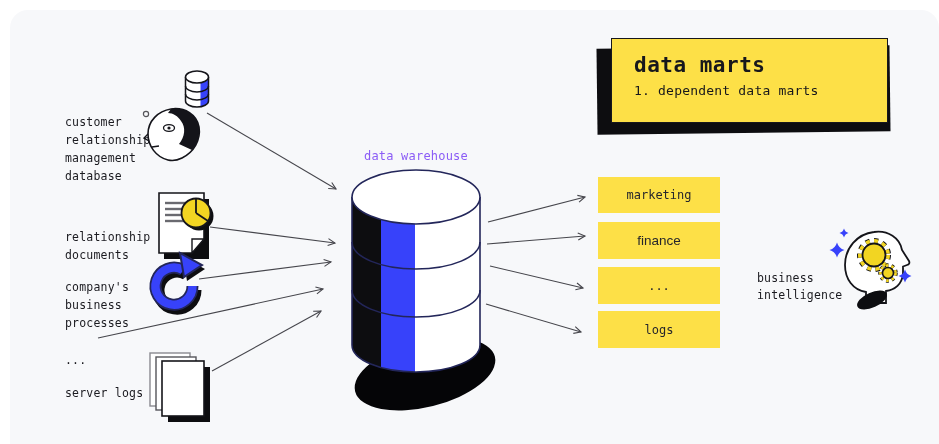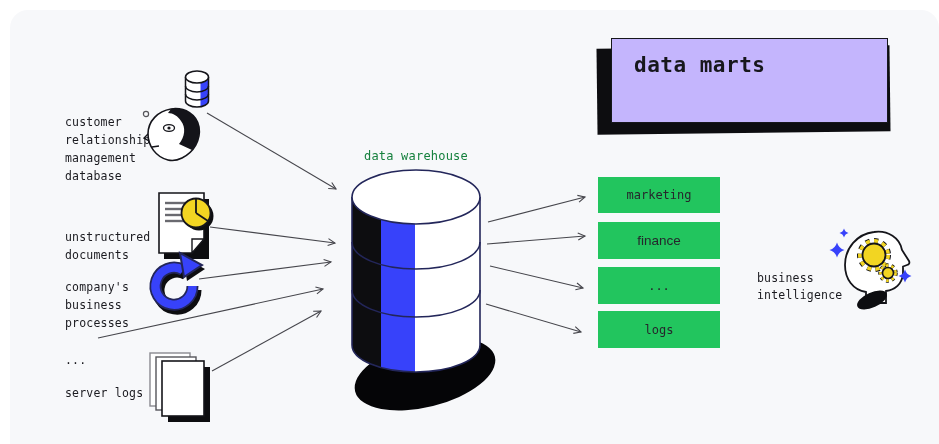--- a/index.html
+++ b/index.html
@@ -3,30 +3,30 @@
 <meta charset="utf-8">
 <style>
   * { margin:0; padding:0; box-sizing:border-box; }
   html,body { width:939px; height:444px; background:#ffffff; overflow:hidden;
               font-family:"DejaVu Sans Mono", monospace; color:#17171c; }
   .panel { position:absolute; left:10px; top:10px; right:0; bottom:0;
            background:#f7f8fa; border-radius:18px 18px 0 0; }
   .abs { position:absolute; }
   .label { position:absolute; white-space:pre; font-size:11.5px; line-height:18px;
            letter-spacing:.2px; color:#1b1b20;margin-top:24px; }
-  .wh-label { position:absolute; font-size:12px; letter-spacing:.2px; color:#15803d; }
+  .wh-label { position:absolute; font-size:12px; letter-spacing:.2px; color:#8b5cf6; }
   
   .marts-shadow { position:absolute; left:597px; top:47px; width:293px; height:86px;
                   background:#0d0d10; transform:rotate(-0.7deg); }
   .marts-card { position:absolute; left:611px; top:38px; width:277px; height:85px;
-                background:#c4b5fd; border:1.5px solid #17171c; padding:13px 0 0 22px; }
+                background:#fde047; border:1.5px solid #17171c; padding:13px 0 0 22px; }
   .marts-title { font-weight:bold; font-size:21px; line-height:27px; letter-spacing:.5px; }
   .marts-sub { font-size:13px; line-height:18px; margin-top:3px; letter-spacing:.2px; }
   
-  .mart { position:absolute; left:598px; width:122px; height:37px; background:#22c55e;
+  .mart { position:absolute; left:598px; width:122px; height:37px; background:#fde047;
           display:flex; align-items:center; justify-content:center; font-size:12px;
           color:#26262c; }
   .mart.sans { font-family:"Liberation Sans", sans-serif; font-size:13.5px;justify-content:center; }
   svg { position:absolute; overflow:visible; }
 </style>
 </head>
 <body>
 
 <div class="panel"></div>
 
@@ -46,21 +46,21 @@
     <line x1="487" y1="244" x2="585" y2="236" marker-end="url(#ah)"></line>
     <line x1="490" y1="266" x2="583" y2="288" marker-end="url(#ah)"></line>
     <line x1="486" y1="304" x2="581" y2="332" marker-end="url(#ah)"></line>
   </g>
 </svg>
 
 <div class="label" style="left:65px; top:89px">customer
 relationship
 management
 database</div>
-<div class="label" style="left:65px; top:204px">unstructured
+<div class="label" style="left:65px; top:204px">relationship
 documents</div>
 <div class="label" style="left:65px; top:254px">company's
 business
 processes</div>
 <div class="label" style="left:65px; top:327px">...</div>
 <div class="label" style="left:65px; top:360px">server logs</div>
 
 <svg style="left:181px; top:69px" width="32" height="42" viewBox="0 0 32 42">
   <defs>
       <clipPath id="dbclip">
@@ -128,20 +128,21 @@
   <rect x="12" y="30" width="29" height="190" fill="#0d0d10" clip-path="url(#cylclip)"></rect>
   <rect x="41" y="30" width="34" height="190" fill="#3742fa" clip-path="url(#cylclip)"></rect>
   <path d="M12,84 A64,27 0 0 0 140,84 M12,132 A64,27 0 0 0 140,132" fill="none" stroke="#23265a" stroke-width="1.5"></path>
   <path d="M12,39 L12,187 A64,27 0 0 0 140,187 L140,39" fill="none" stroke="#23265a" stroke-width="1.6"></path>
   <ellipse cx="76" cy="39" rx="64" ry="27" fill="#ffffff" stroke="#23265a" stroke-width="1.6"></ellipse>
 </svg>
 
 <div class="marts-shadow"></div>
 <div class="marts-card">
   <div class="marts-title">data marts</div>
+  <div class="marts-sub">1. dependent data marts</div>
 </div>
 
 <div class="mart" style="top:177px; height:36px">
   <span>marketing</span>
 </div>
 <div class="mart sans" style="top:222px">
   <span>finance</span>
 </div>
 <div class="mart" style="top:267px">
   <span>...</span>

